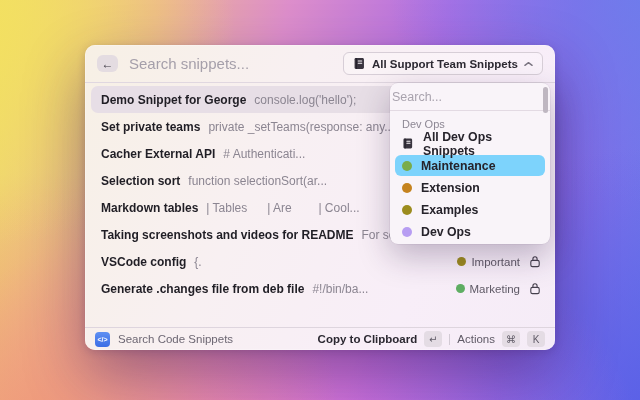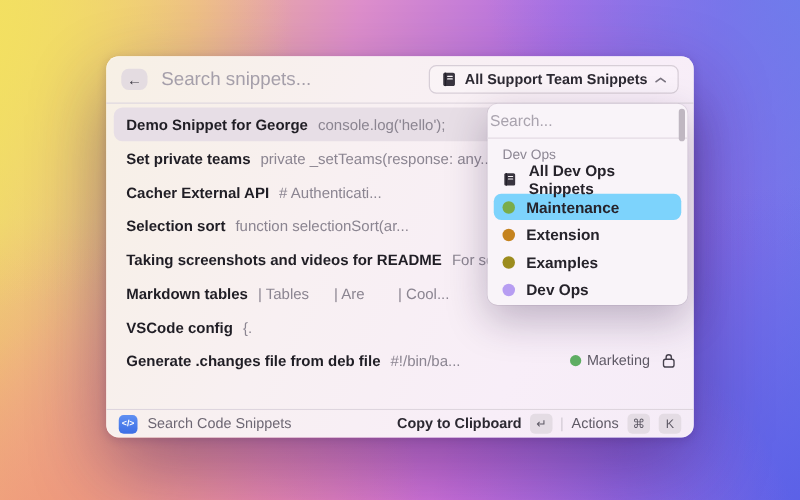--- a/index.html
+++ b/index.html
@@ -104,36 +104,46 @@
     </div>
     <div class="row">
       <span class="row-title">Cacher External API</span>
       <span class="row-preview"># Authenticati...</span>
     </div>
     <div class="row">
       <span class="row-title">Selection sort</span>
       <span class="row-preview">function selectionSort(ar...</span>
     </div>
     <div class="row">
+      <span class="row-title">Markdown tables</span>
+      <span class="row-preview">| Tables      | Are        | Cool...</span>
+    </div>
+    <div class="row">
       <span class="row-title">Taking screenshots and videos for README</span>
       <span class="row-preview">For screensho...</span>
       <span class="row-right">
         <svg class="lock" width="12" height="13" viewBox="0 0 12 13">
           <rect x="1.8" y="5.4" width="8.4" height="6.2" rx="1.7" fill="none" stroke="#46414d" stroke-width="1.1"></rect>
           <path d="M3.9 5.4 V3.9 a2.1 2.1 0 0 1 4.2 0 V5.4" fill="none" stroke="#46414d" stroke-width="1.1"></path>
         </svg>
       </span>
     </div>
     <div class="row">
-      <span class="row-title">Markdown tables</span>
-      <span class="row-preview">| Tables      | Are        | Cool...</span>
-    </div>
-    <div class="row">
       <span class="row-title">VSCode config</span>
       <span class="row-preview">{.</span>
+      <span class="row-right">
+        <span class="tag">
+          <span class="tag-dot" style="background: rgb(156, 140, 30);"></span>
+          <span class="tag-text">Important</span>
+        </span>
+        <svg class="lock" width="12" height="13" viewBox="0 0 12 13">
+          <rect x="1.8" y="5.4" width="8.4" height="6.2" rx="1.7" fill="none" stroke="#46414d" stroke-width="1.1"></rect>
+          <path d="M3.9 5.4 V3.9 a2.1 2.1 0 0 1 4.2 0 V5.4" fill="none" stroke="#46414d" stroke-width="1.1"></path>
+        </svg>
+      </span>
     </div>
     <div class="row">
       <span class="row-title">Generate .changes file from deb file</span>
       <span class="row-preview">#!/bin/ba...</span>
       <span class="row-right">
         <span class="tag">
           <span class="tag-dot" style="background: rgb(95, 174, 99);"></span>
           <span class="tag-text">Marketing</span>
         </span>
         <svg class="lock" width="12" height="13" viewBox="0 0 12 13">

